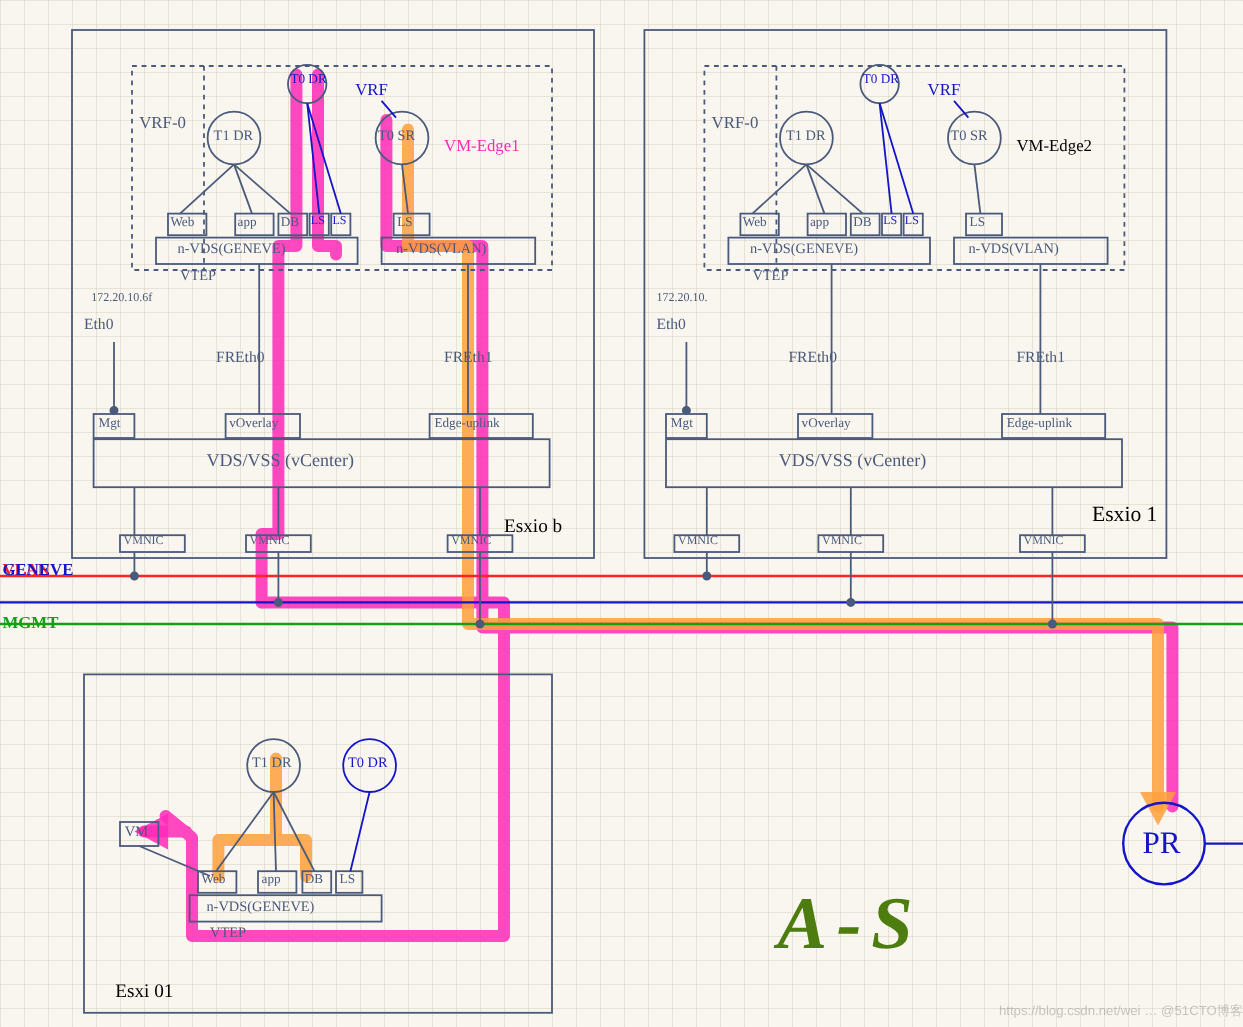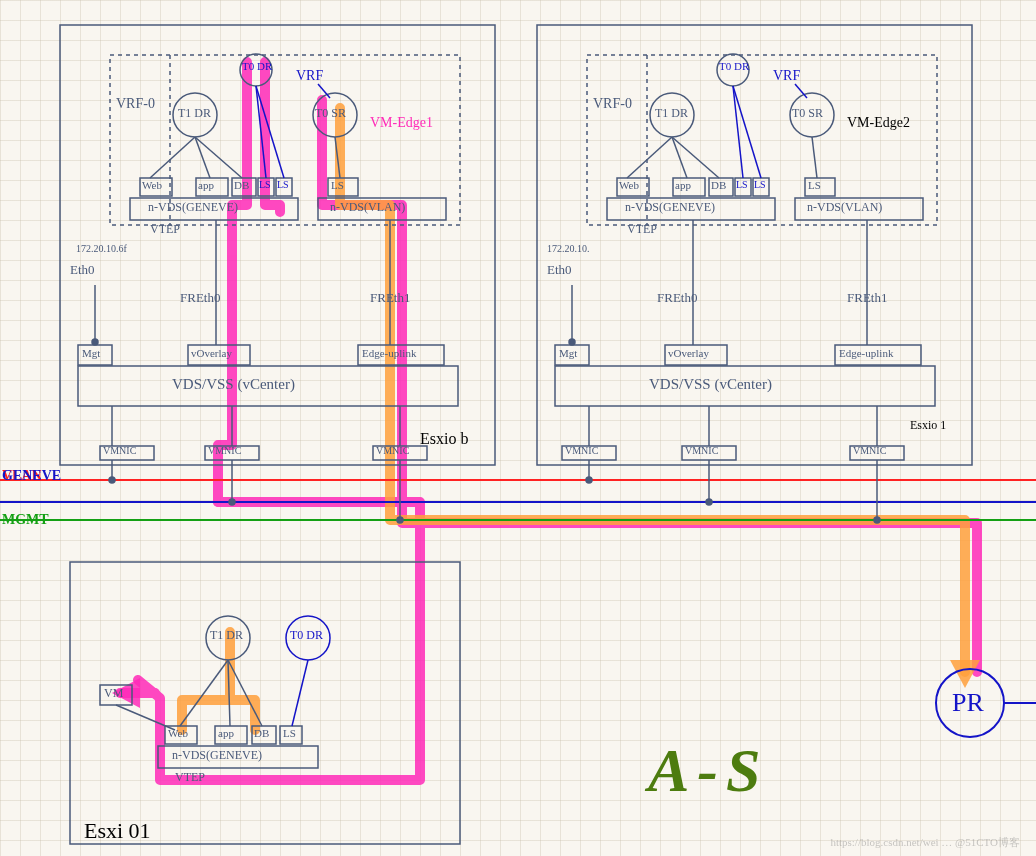--- a/index.html
+++ b/index.html
@@ -26,22 +26,22 @@
     position: absolute;
     font-size: 62px;
     font-weight: bold;
     color: #4d7c0f;
     font-style: italic;
     letter-spacing: 8px;
   }
   .watermark {
     position: absolute;
     bottom: 6px;
-    right: 16px;
-    font-family: Liberation Serif, serif;
+    right: 0;
+    font-family: Liberation Sans, sans-serif;
     font-size: 11px;
     color: rgba(120,120,120,0.4);
     margin-left: 18px;
   }
 </style>
 </head>
 <body>
 
 <svg width="1036" height="856" style="position:absolute;left:0;top:0">
 
@@ -248,26 +248,26 @@
 <div class="label" style="left:547px; top:262px; font-size:13px;">Eth0</div>
 <div class="label" style="left:657px; top:290px; font-size:13px;">FREth0</div>
 <div class="label" style="left:847px; top:290px; font-size:13px;">FREth1</div>
 <div class="label" style="left:559px; top:347px; font-size:11px;">Mgt</div>
 <div class="label" style="left:668px; top:347px; font-size:11px;">vOverlay</div>
 <div class="label" style="left:839px; top:347px; font-size:11px;">Edge-uplink</div>
 <div class="label" style="left:649px; top:376px; font-size:15px;">VDS/VSS (vCenter)</div>
 <div class="label" style="left:565px; top:445px; font-size:10px;">VMNIC</div>
 <div class="label" style="left:685px; top:445px; font-size:10px;">VMNIC</div>
 <div class="label" style="left:853px; top:445px; font-size:10px;">VMNIC</div>
-<div class="label" style="left:910px; top:418px; font-size:12px; color:#000;">Esxio 1</div>
+<div class="label" style="left:910px; top:418px; font-size:18px; color:#000;">Esxio 1</div>
 
 <div class="label" style="left:210px; top:628px; font-size:12px;">T1 DR</div>
 <div class="label" style="left:290px; top:628px; font-size:12px; color:#1414c8;">T0 DR</div>
 <div class="label" style="left:104px; top:686px; font-size:12px;">VM</div>
 <div class="label" style="left:168px; top:727px; font-size:11px;">Web</div>
 <div class="label" style="left:218px; top:727px; font-size:11px;">app</div>
 <div class="label" style="left:254px; top:727px; font-size:11px;">DB</div>
 <div class="label" style="left:283px; top:727px; font-size:11px;">LS</div>
 <div class="label" style="left:172px; top:748px; font-size:12px;">n-VDS(GENEVE)</div>
 <div class="label" style="left:175px; top:770px; font-size:12px;">VTEP</div>
-<div class="label" style="left:84px; top:818px; font-size:22px; color:#000;">Esxi 01</div>
+<div class="label" style="left:96px; top:818px; font-size:16px; color:#000;">Esxi 01</div>
 
 <div class="watermark">https://blog.csdn.net/wei … @51CTO博客</div>
 
 </body></html>

